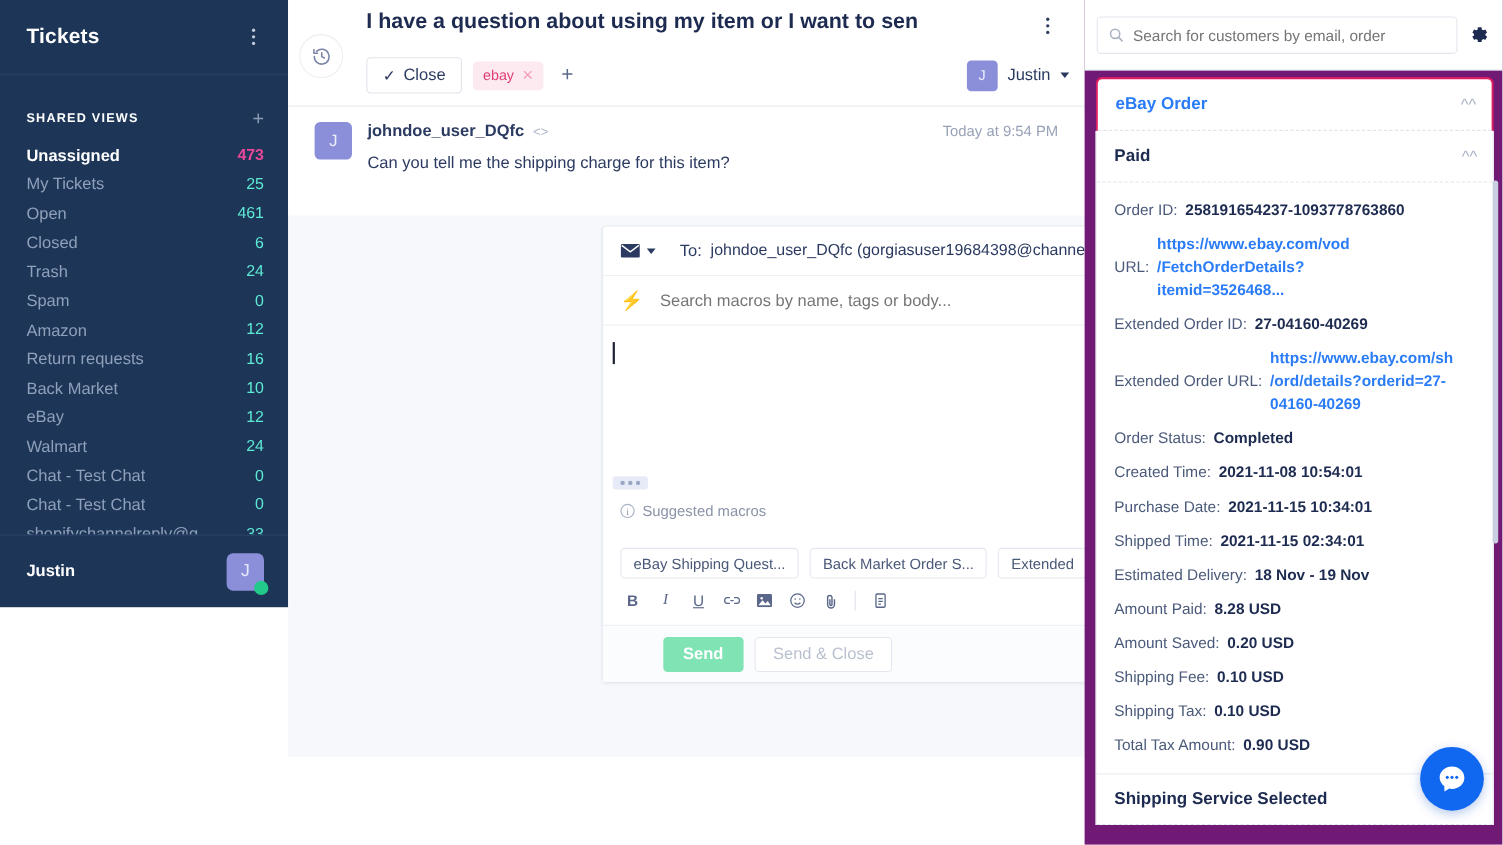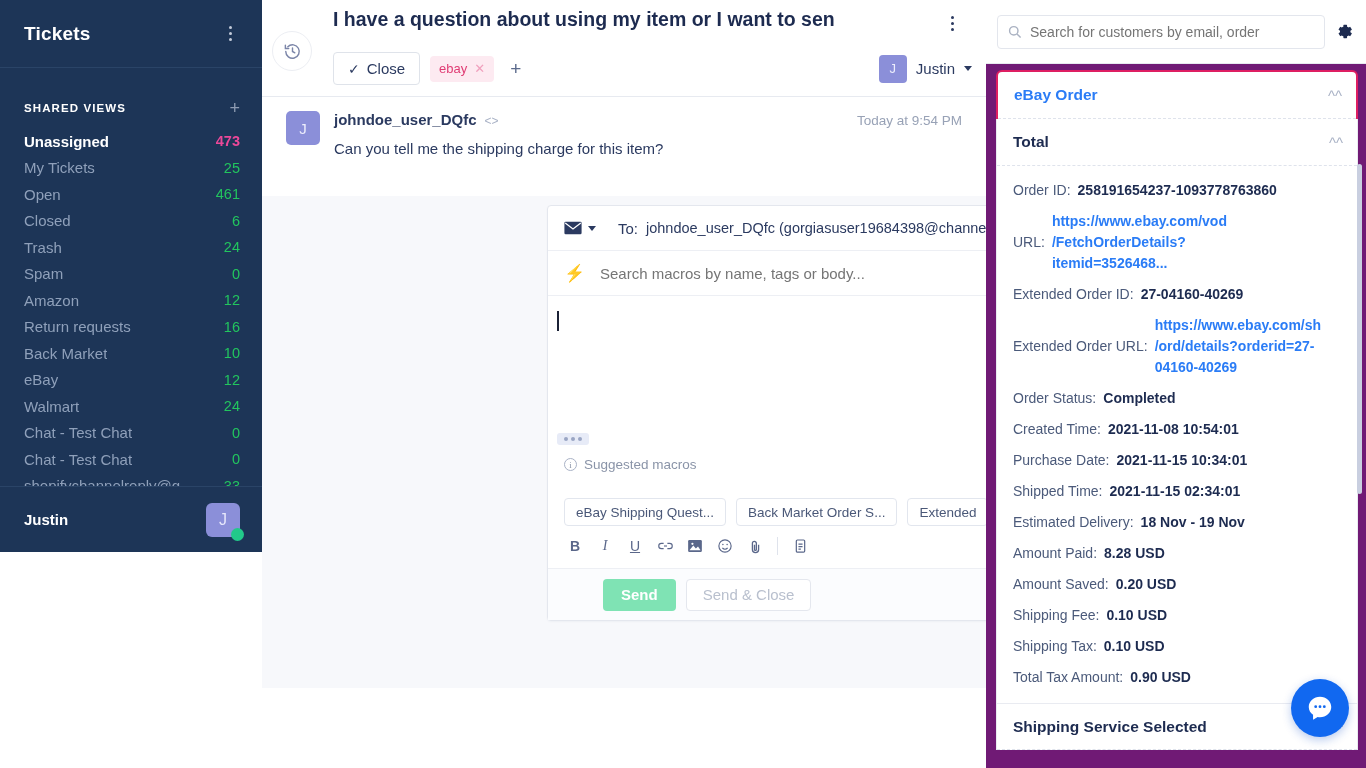--- a/index.html
+++ b/index.html
@@ -46,21 +46,21 @@
 
   .nav-list { margin-top: 6px; }
   .nav-item {
     display:flex; align-items:center; justify-content:space-between;
     padding: 0 22px 0 24px; height: 26.5px;
     font-size: 15px; color: #8fa0ba; cursor: pointer;
   }
   .nav-item.active { color:#ffffff; font-weight:bold; }
   .nav-item.active .nav-count { color:#ec4899; font-weight:bold; }
   .nav-label { white-space:nowrap; overflow:hidden; text-overflow:ellipsis; max-width: 175px; }
-  .nav-count { font-size:14.5px; color:#22c55e; flex:0 0 auto; padding-left:8px; }
+  .nav-count { font-size:14.5px; color:#5eead4; flex:0 0 auto; padding-left:8px; }
 
   .sec-private { margin-top: 34px; }
 
   .sb-foot {
     flex: 0 0 66px; height:66px;
     border-top: 1px solid #2a4467;
     display:flex; align-items:center; justify-content:space-between;
     padding: 0 22px 0 24px;
   }
   .sb-user-name { font-size:15px; font-weight:bold; color:#fff; }
@@ -539,21 +539,21 @@
 
       <div class="card highlight">
         <div class="card-hd blue">
           <span class="card-ttl">eBay Order</span>
           <span class="chev">^^</span>
         </div>
       </div>
 
       <div class="card2">
         <div class="card-hd">
-          <span class="card-ttl">Total</span>
+          <span class="card-ttl">Paid</span>
           <span class="chev">^^</span>
         </div>
         <div class="kv-list" id="kv-list">
             <div class="kv">
               <span class="k">Order ID:</span>
               <span class="v">258191654237-1093778763860</span>
             </div>
             <div class="kv multi">
               <span class="k">URL:</span>
               <span class="v link wrap">https://www.ebay.com/vod/FetchOrderDetails?itemid=3526468...</span>

